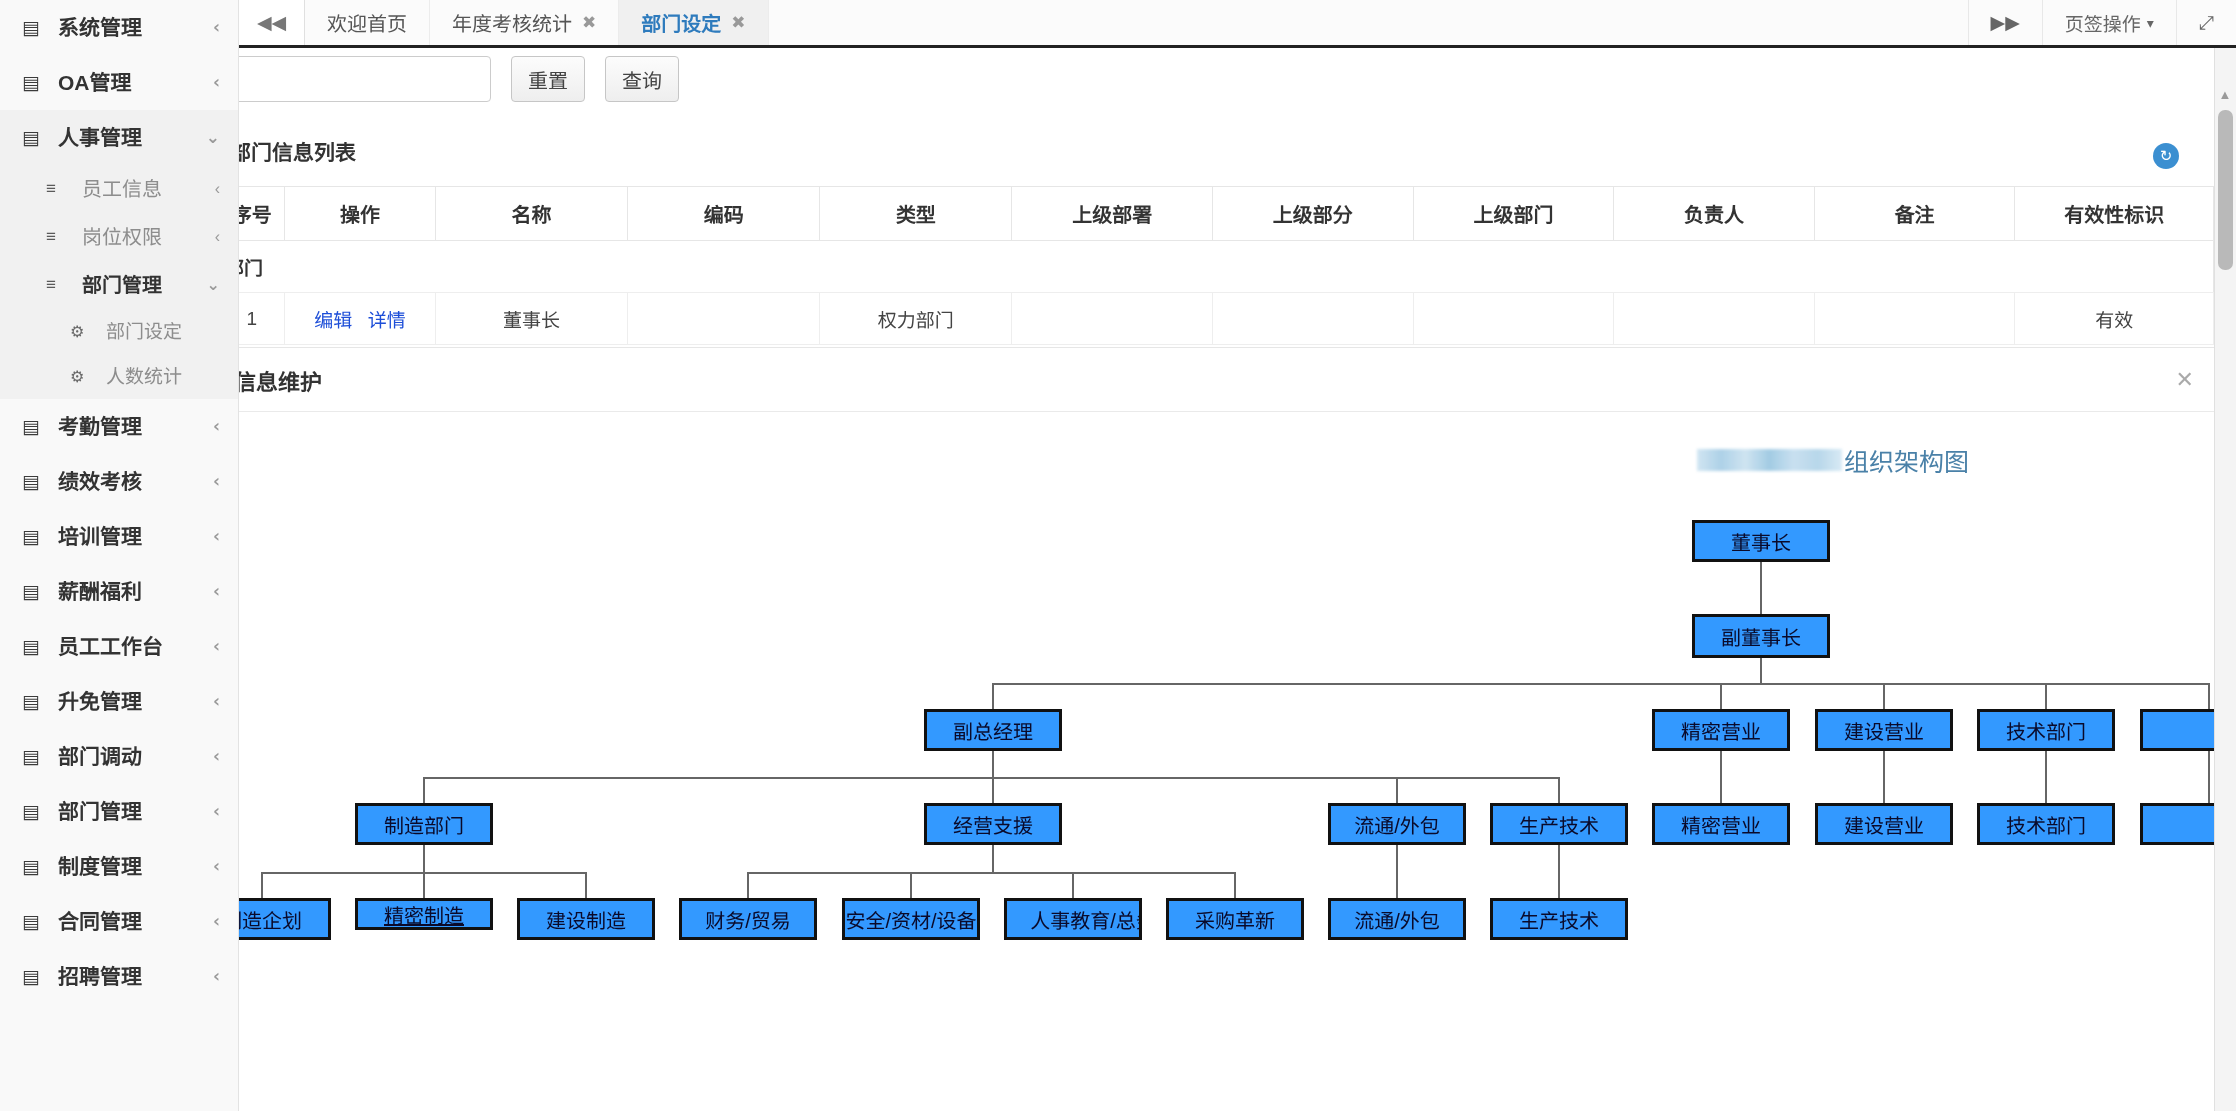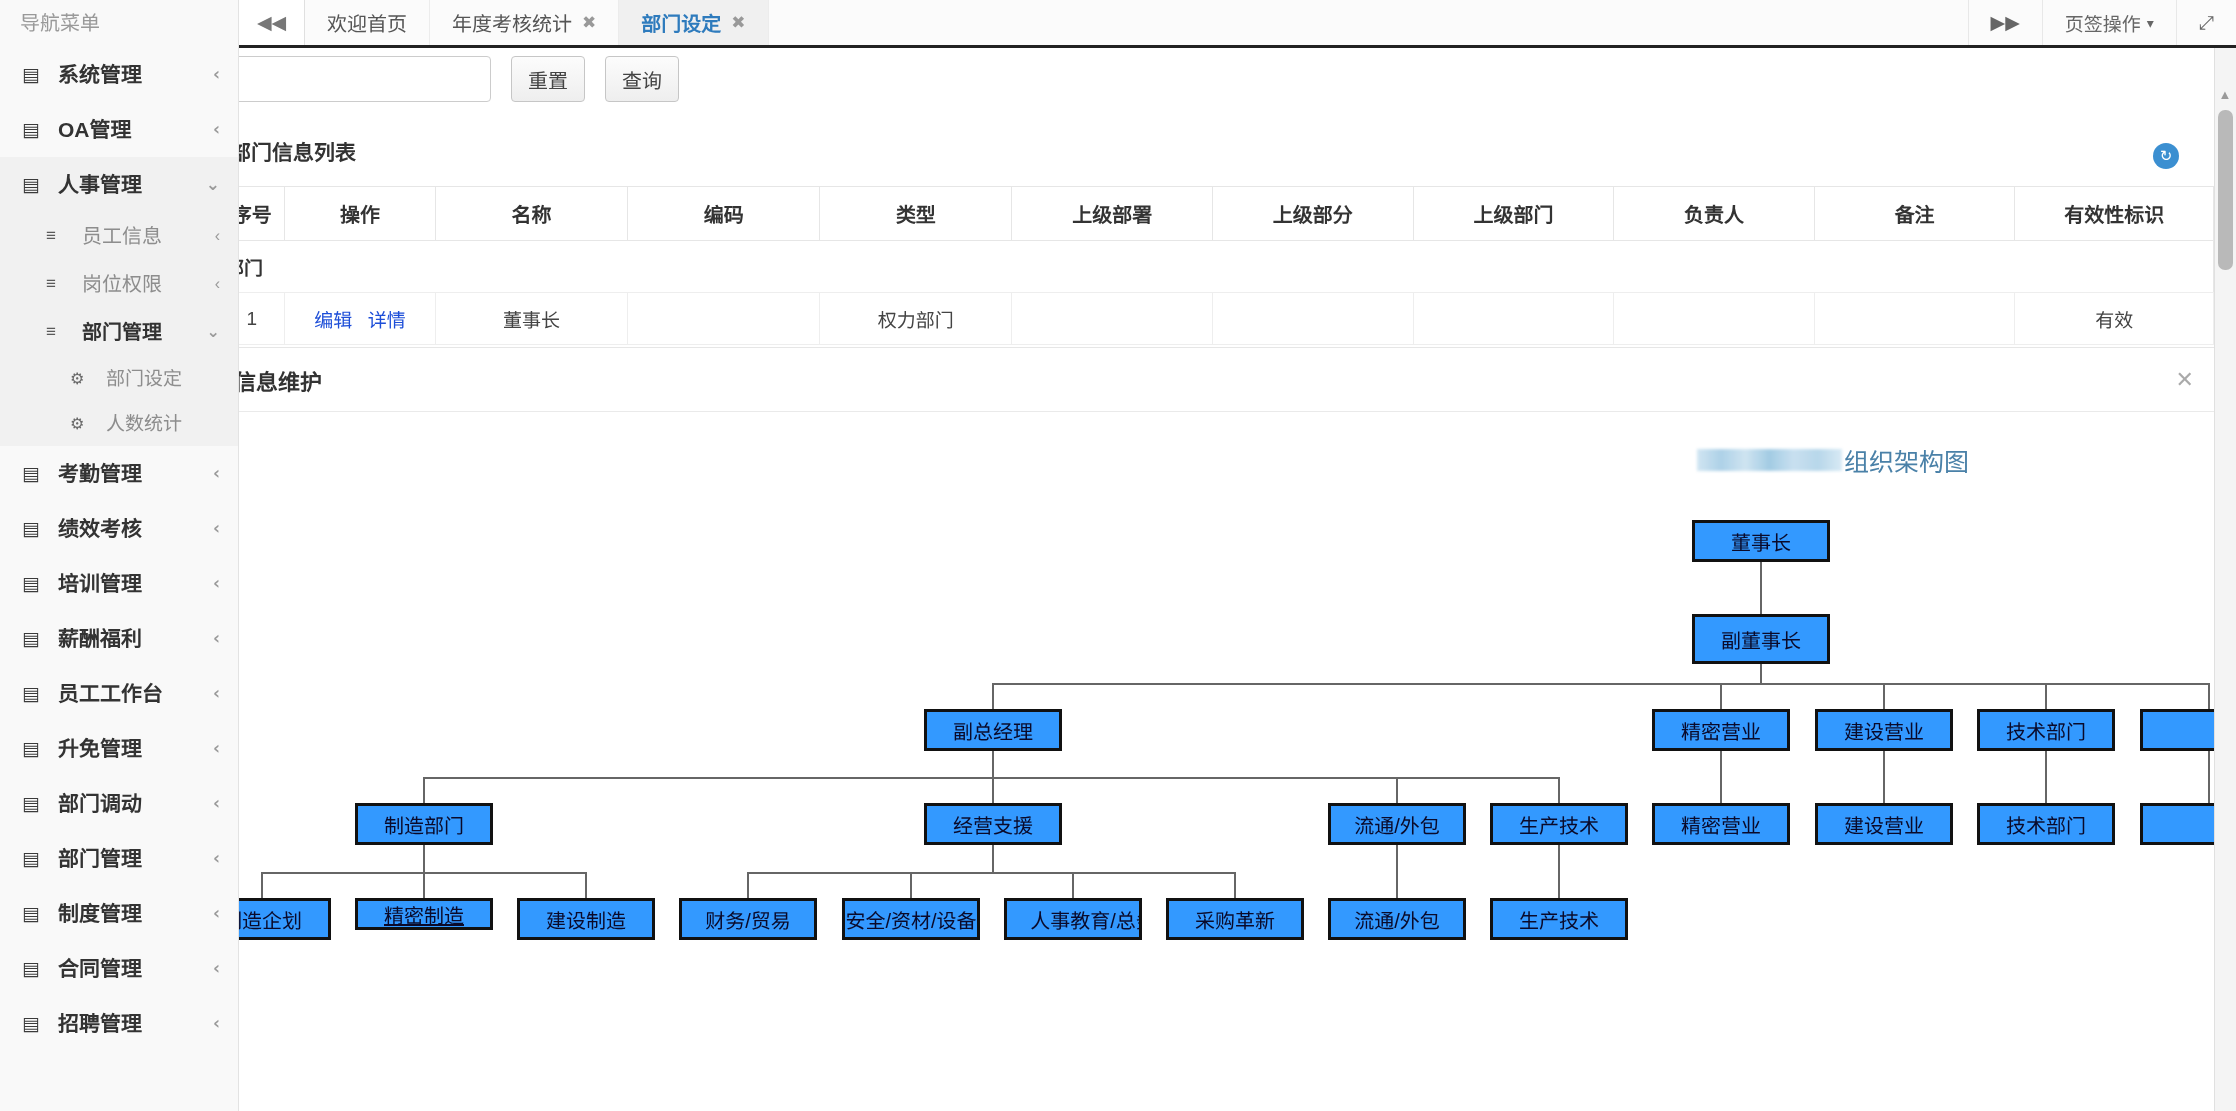--- a/index.html
+++ b/index.html
@@ -384,21 +384,21 @@
             <div class="edge" style="left: 1713px; top: 271px; width: 2px; height: 26px;"></div>
             <div class="edge" style="left: 1550px; top: 271px; width: 2px; height: 26px;"></div>
             <div class="edge" style="left: 822px; top: 271px; width: 2px; height: 26px;"></div>
             <div class="edge" style="left: 822px; top: 271px; width: 1218px; height: 2px;"></div>
             <div class="edge" style="left: 1590px; top: 244px; width: 2px; height: 27px;"></div>
             <div class="edge" style="left: 1590px; top: 176px; width: 2px; height: 26px;"></div>
             <div class="edge" style="left: 1590px; top: 150px; width: 2px; height: 26px;"></div>
             <div class="node" style="left: 1522px; top: 108px; width: 138px; height: 42px;">
               <span>董事长</span>
             </div>
-            <div class="node" style="left: 1522px; top: 202px; width: 138px; height: 50px; text-align: center;">
+            <div class="node" style="left: 1522px; top: 202px; width: 138px; height: 44px; text-align: center;">
               <span>副董事长</span>
             </div>
             <div class="node" style="left: 754px; top: 297px; width: 138px; height: 42px;">
               <span>副总经理</span>
             </div>
             <div class="node" style="left: 1482px; top: 297px; width: 138px; height: 42px;">
               <span>精密营业</span>
             </div>
             <div class="node" style="left: 1645px; top: 297px; width: 138px; height: 42px;">
               <span>建设营业</span>
@@ -464,21 +464,20 @@
       </div>
     </div>
 
     <div class="vscroll-track">
       <div class="vscroll-up">▲</div>
       <div class="vscroll-thumb"></div>
     </div>
   </div>
 
   <div class="sidebar">
-    <div class="sidebar-title">导航菜单</div>
     <div id="nav-list">
         <div class="nav-item">
           <span class="nav-ico">▤</span>
           <span class="nav-label">系统管理</span>
           <span class="chev">‹</span>
         </div>
         <div class="nav-item">
           <span class="nav-ico">▤</span>
           <span class="nav-label">OA管理</span>
           <span class="chev">‹</span>

